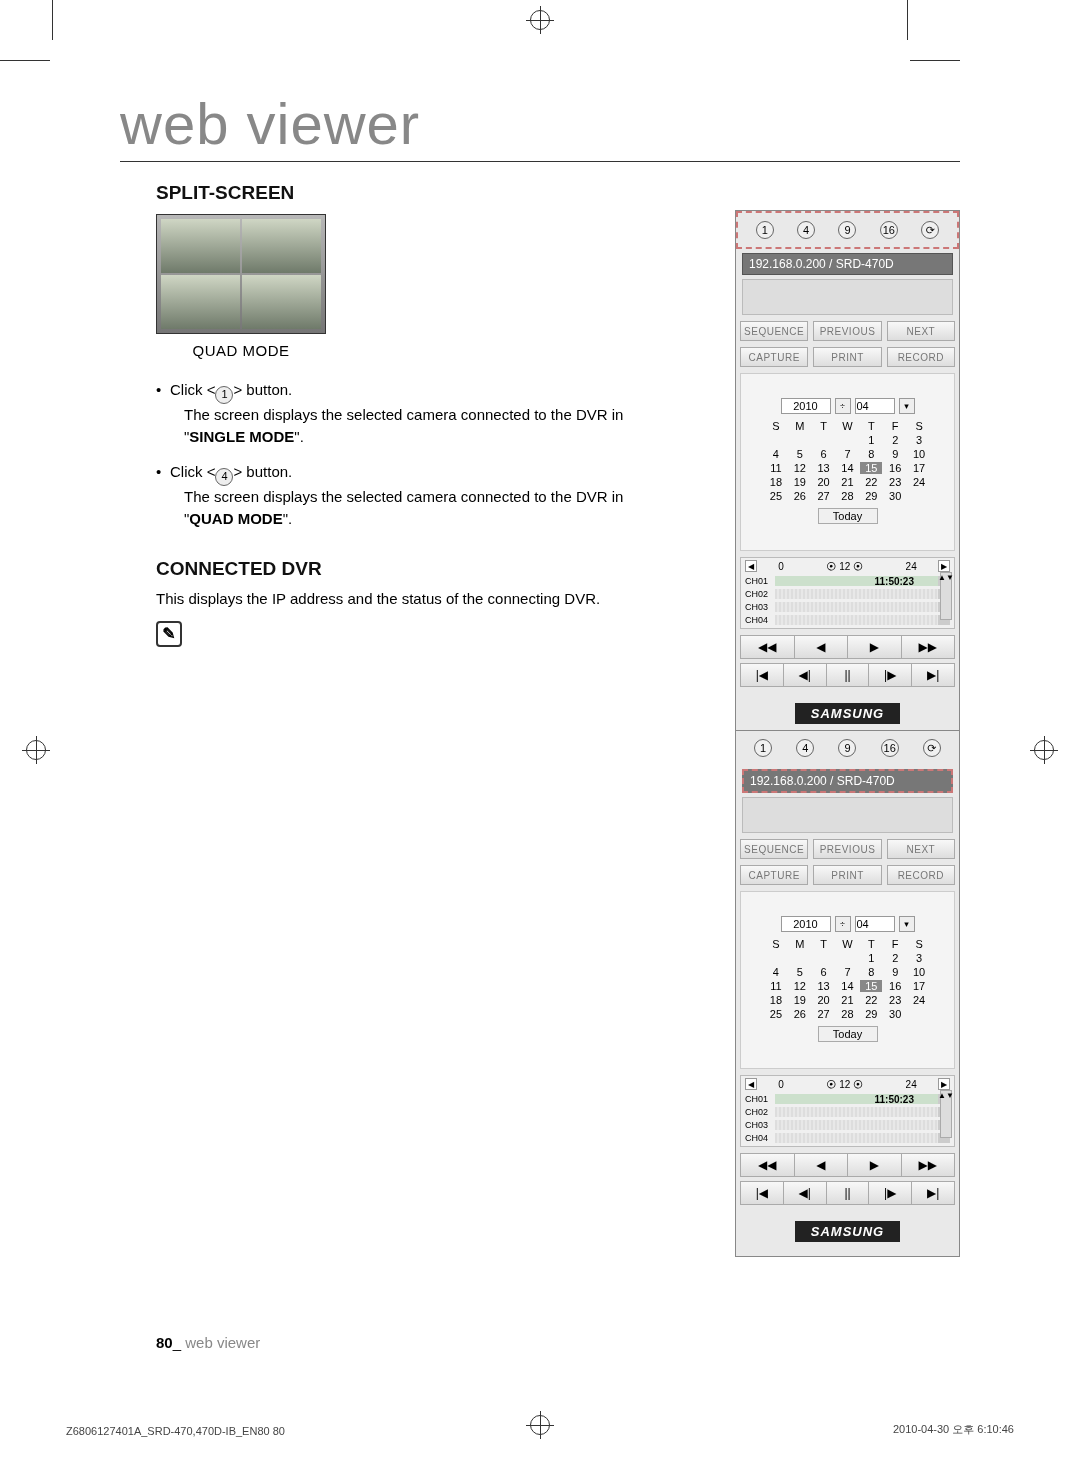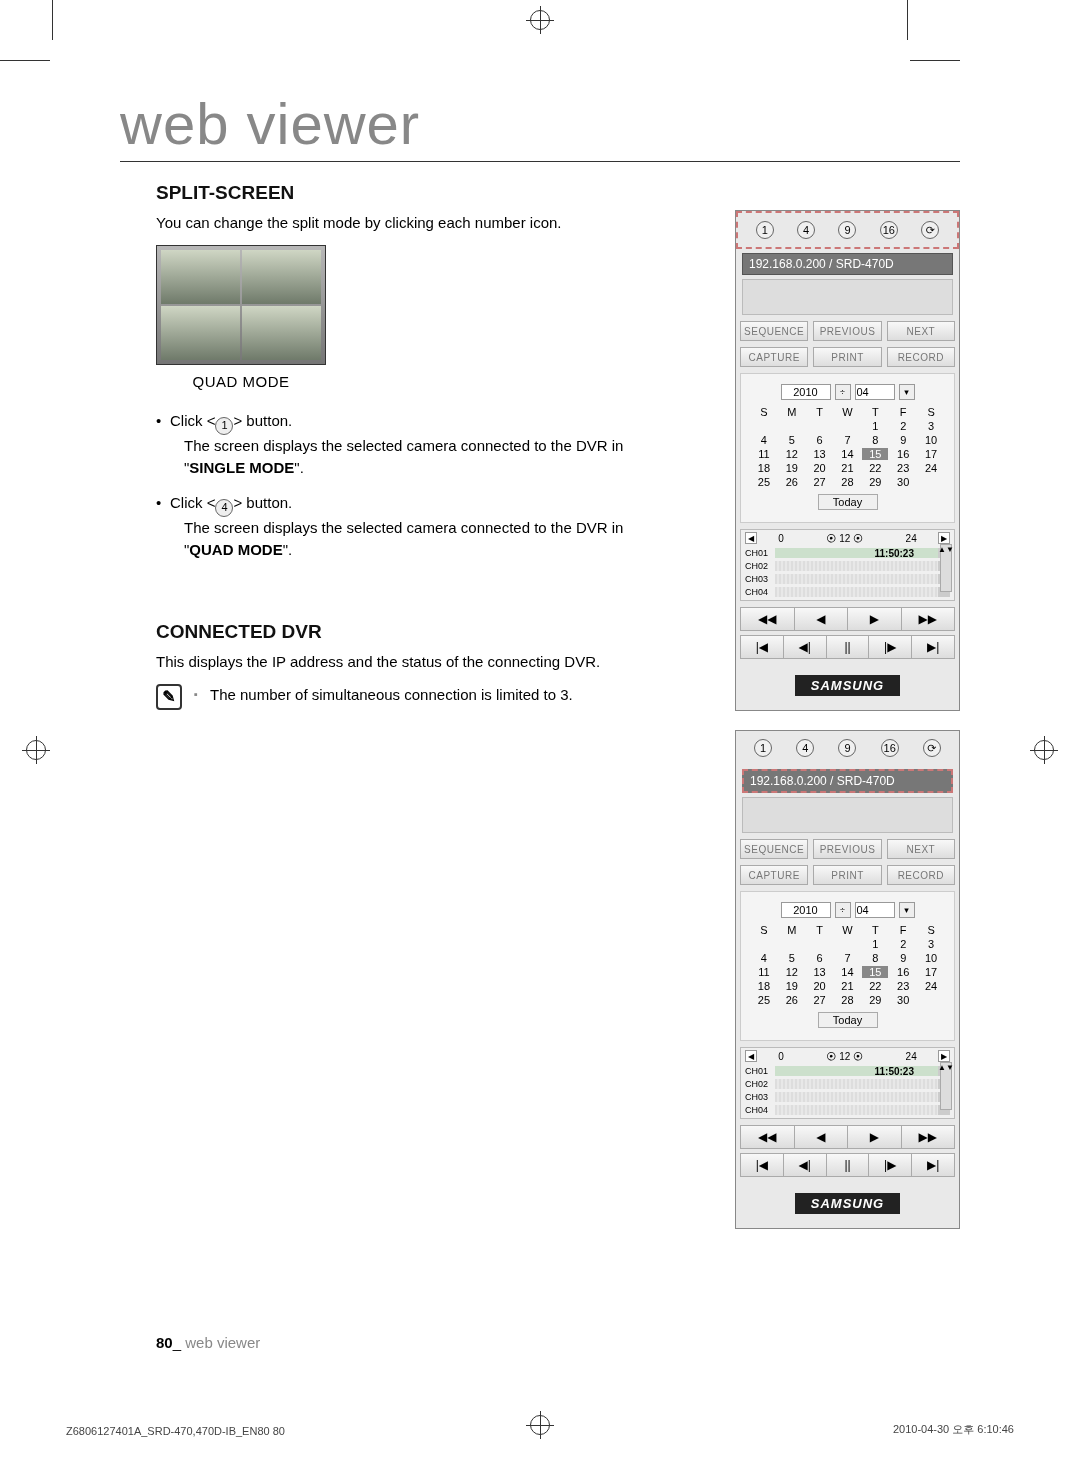--- a/index.html
+++ b/index.html
@@ -81,21 +81,21 @@
     .bullet-list { margin: 20px 0 0 36px; font-size: 15px; line-height: 1.45; max-width: 520px; }
     .bullet-list li { list-style: none; margin-bottom: 14px; padding-left: 14px; position: relative; }
     .bullet-list li::before { content:"•"; position:absolute; left:0; }
     .bullet-list .sub { padding-left: 14px; display: block; }
     .mode-name { font-weight: bold; }
     .circle-num {
       display:inline-flex; width:18px; height:18px; border:1px solid #666; border-radius:50%;
       align-items:center; justify-content:center; font-size:11px; background:#eee; vertical-align:-3px;
     }
 
-    .connected-section { margin-top: 60px; }
+    .connected-section { margin-top: 28px; }
     .note-row { display: flex; gap: 12px; margin: 14px 0 0 36px; font-size: 15px; align-items:flex-start; }
     .note-icon {
       width: 26px; height: 26px; border: 2px solid #333; border-radius: 4px;
       display:flex; align-items:center; justify-content:center; font-size:16px; flex-shrink:0;
       font-weight:bold;
     }
     .note-list { list-style:none; }
     .note-list li { position: relative; padding-left: 16px; margin-bottom: 4px; line-height:1.4; }
     .note-list li::before { content:"▪"; position:absolute; left:0; color:#888; font-size:11px; top:3px; }
     .note-list .bold { font-weight: bold; }
@@ -114,21 +114,21 @@
     .sp-topbtns .circle-num { background:#f0f0f0; }
     .sp-ip-row {
       margin: 4px 6px; padding: 3px 6px; background:#777; color:#fff; font-size:12px;
       border: 1px solid #555;
     }
     .sp-ip-row.dashed { border: 2px dashed #c77; }
     .sp-blank { height: 36px; background:#ddd; margin: 2px 6px; border:1px solid #bbb; }
     .sp-btn-row { display:flex; margin: 6px 4px; gap:5px; }
     .sp-btn { flex:1; background: linear-gradient(#f8f8f8,#ddd); border:1px solid #aaa; height:20px; font-size:10px; color:#777; display:flex; align-items:center; justify-content:center; letter-spacing:0.5px; }
 
-    .cal-wrap { background:#f4f4f4; margin: 6px 4px; padding: 10px; border:1px solid #ccc; }
+    .cal-wrap { background:#f4f4f4; margin: 6px 4px; padding: 24px; border:1px solid #ccc; }
     .cal-header { display:flex; justify-content:center; gap:4px; margin-bottom:6px; align-items:center; }
     .cal-year { width:50px; border:1px solid #999; font-size:11px; text-align:center; background:#fff; padding:1px; }
     .cal-spin { width:16px; height:16px; border:1px solid #999; background:#eee; font-size:9px; display:flex; align-items:center; justify-content:center; }
     .cal-month-sel { width:40px; border:1px solid #999; font-size:11px; background:#fff; padding:1px; }
     .cal-month-dd { width:16px; height:16px; border:1px solid #999; background:#eee; font-size:9px; display:flex; align-items:center; justify-content:center; }
     .cal-grid { display:grid; grid-template-columns: repeat(7, 1fr); font-size:11px; text-align:center; gap:2px; }
     .cal-grid .hd { font-weight: normal; }
     .cal-grid .sel { background:#888; color:#fff; }
     .cal-today { margin: 6px auto 2px; width:60px; border:1px solid #aaa; font-size:11px; text-align:center; background:#f0f0f0; padding:1px; }
 
@@ -170,21 +170,20 @@
 <div class="crop-tr-v"></div>
 <div class="reg-mark reg-top"></div>
 <div class="reg-mark reg-left"></div>
 <div class="reg-mark reg-right"></div>
 <div class="reg-mark reg-bottom"></div>
 
 <div class="page">
   <div class="page-title">web viewer</div>
 
   <div class="section-heading">SPLIT-SCREEN</div>
-  <div class="section-intro">You can change the split mode by clicking each number icon.</div>
 
   <div class="thumb-row">
     <div class="thumb">
       <div class="thumb-img quad">
         <div></div>
           <div></div>
           <div></div>
           <div></div>
       </div>
       <div class="thumb-label">QUAD MODE</div>
@@ -206,21 +205,20 @@
     </li>
   </ul>
 
   <div class="connected-section">
     <div class="section-heading">CONNECTED DVR</div>
     <div class="section-intro">This displays the IP address and the status of the connecting DVR.</div>
 
     <div class="note-row">
       <div class="note-icon">✎</div>
       <ul class="note-list">
-        <li>The number of simultaneous connection is limited to 3.</li>
       </ul>
     </div>
   </div>
 
   <div class="side-panel first" id="panel-a">
     <div class="sp-topbtns" style="border:2px dashed #c77;border-bottom:2px dashed #c77;">
       <span class="circle-num">1</span>
         <span class="circle-num">4</span>
         <span class="circle-num">9</span>
         <span class="circle-num">16</span>

